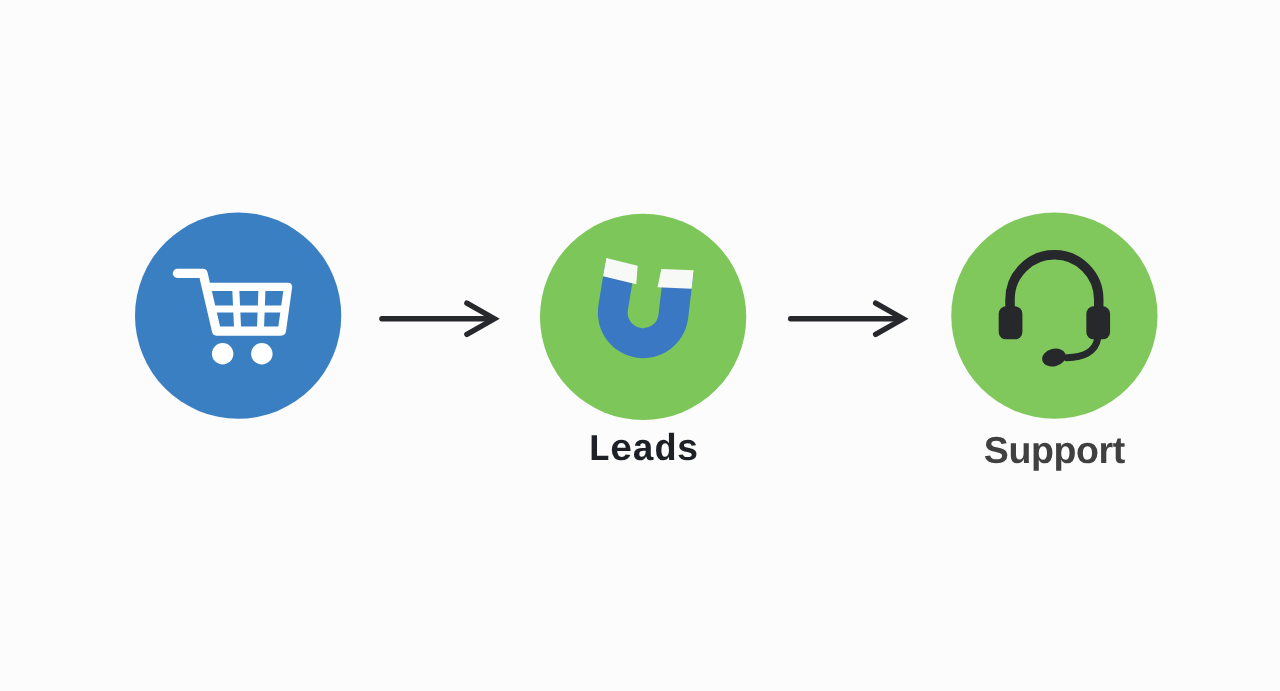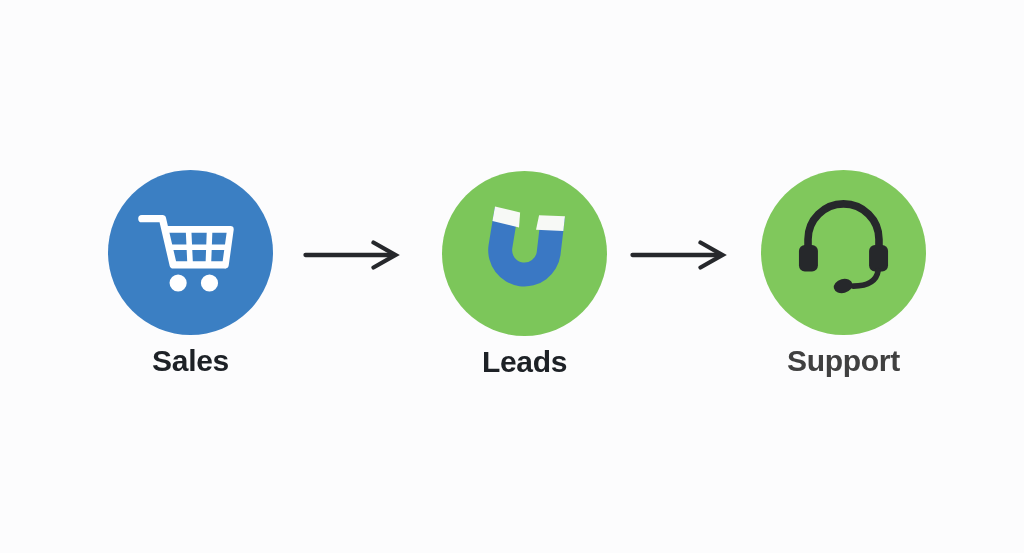--- a/index.html
+++ b/index.html
@@ -30,41 +30,40 @@
     letter-spacing: -0.3px;
     line-height: 1.1;
   }
   .connector {
     position: absolute;
     top: 239px;
     width: 97px; height: 32px;
   }
   .connector svg { display: block; width: 97px; height: 32px; }
   #node-sales   { left: 108px; top: 170px; }
-  #node-leads   { left: 442px; top: 171px; }
+  #node-leads   { left: 432px; top: 171px; font-family: Liberation Mono, monospace; }
   #node-support { left: 761px; top: 170px; }
   #connector-1  { left: 303px; }
   #connector-2  { left: 630px; }
 </style>
 </head>
 <body>
 
 <div class="stage" style="background-color: rgb(252, 252, 253);">
 
   <div class="node" id="node-sales">
     <div class="circle" style="background-color: rgb(59, 127, 195);">
       <svg viewBox="0 0 100 100" style="color: rgb(255, 255, 255);">
         <path d="M 20.5 29.5 H 33 L 39.5 57.5 H 70.5" fill="none" stroke="currentColor" stroke-width="4.4" stroke-linecap="round" stroke-linejoin="round"></path>
         <path d="M 35.8 36 H 74.2 L 71.2 57.5" fill="none" stroke="currentColor" stroke-width="4" stroke-linecap="round" stroke-linejoin="round"></path>
         <path d="M 48.8 36 L 49.8 57.5 M 61.6 36 L 60.8 57.5 M 37.3 46.8 H 72.9" fill="none" stroke="currentColor" stroke-width="3.4" stroke-linecap="round"></path>
         <circle cx="42.5" cy="68.5" r="5.2" fill="currentColor"></circle>
         <circle cx="61.5" cy="68.5" r="5.2" fill="currentColor"></circle>
       </svg>
     </div>
-    <div class="label" style="color: rgb(29, 33, 38);">Sales</div>
   </div>
 
   <div class="connector" id="connector-1" style="color: rgb(38, 40, 44);">
     <svg viewBox="0 0 97 32">
       <path d="M 2.5 16 H 89" fill="none" stroke="currentColor" stroke-width="4.3" stroke-linecap="round"></path>
       <path d="M 70.5 3.5 L 92.5 16 L 70.5 28.5" fill="none" stroke="currentColor" stroke-width="4.3" stroke-linecap="round" stroke-linejoin="miter"></path>
     </svg>
   </div>
 
   <div class="node" id="node-leads">

